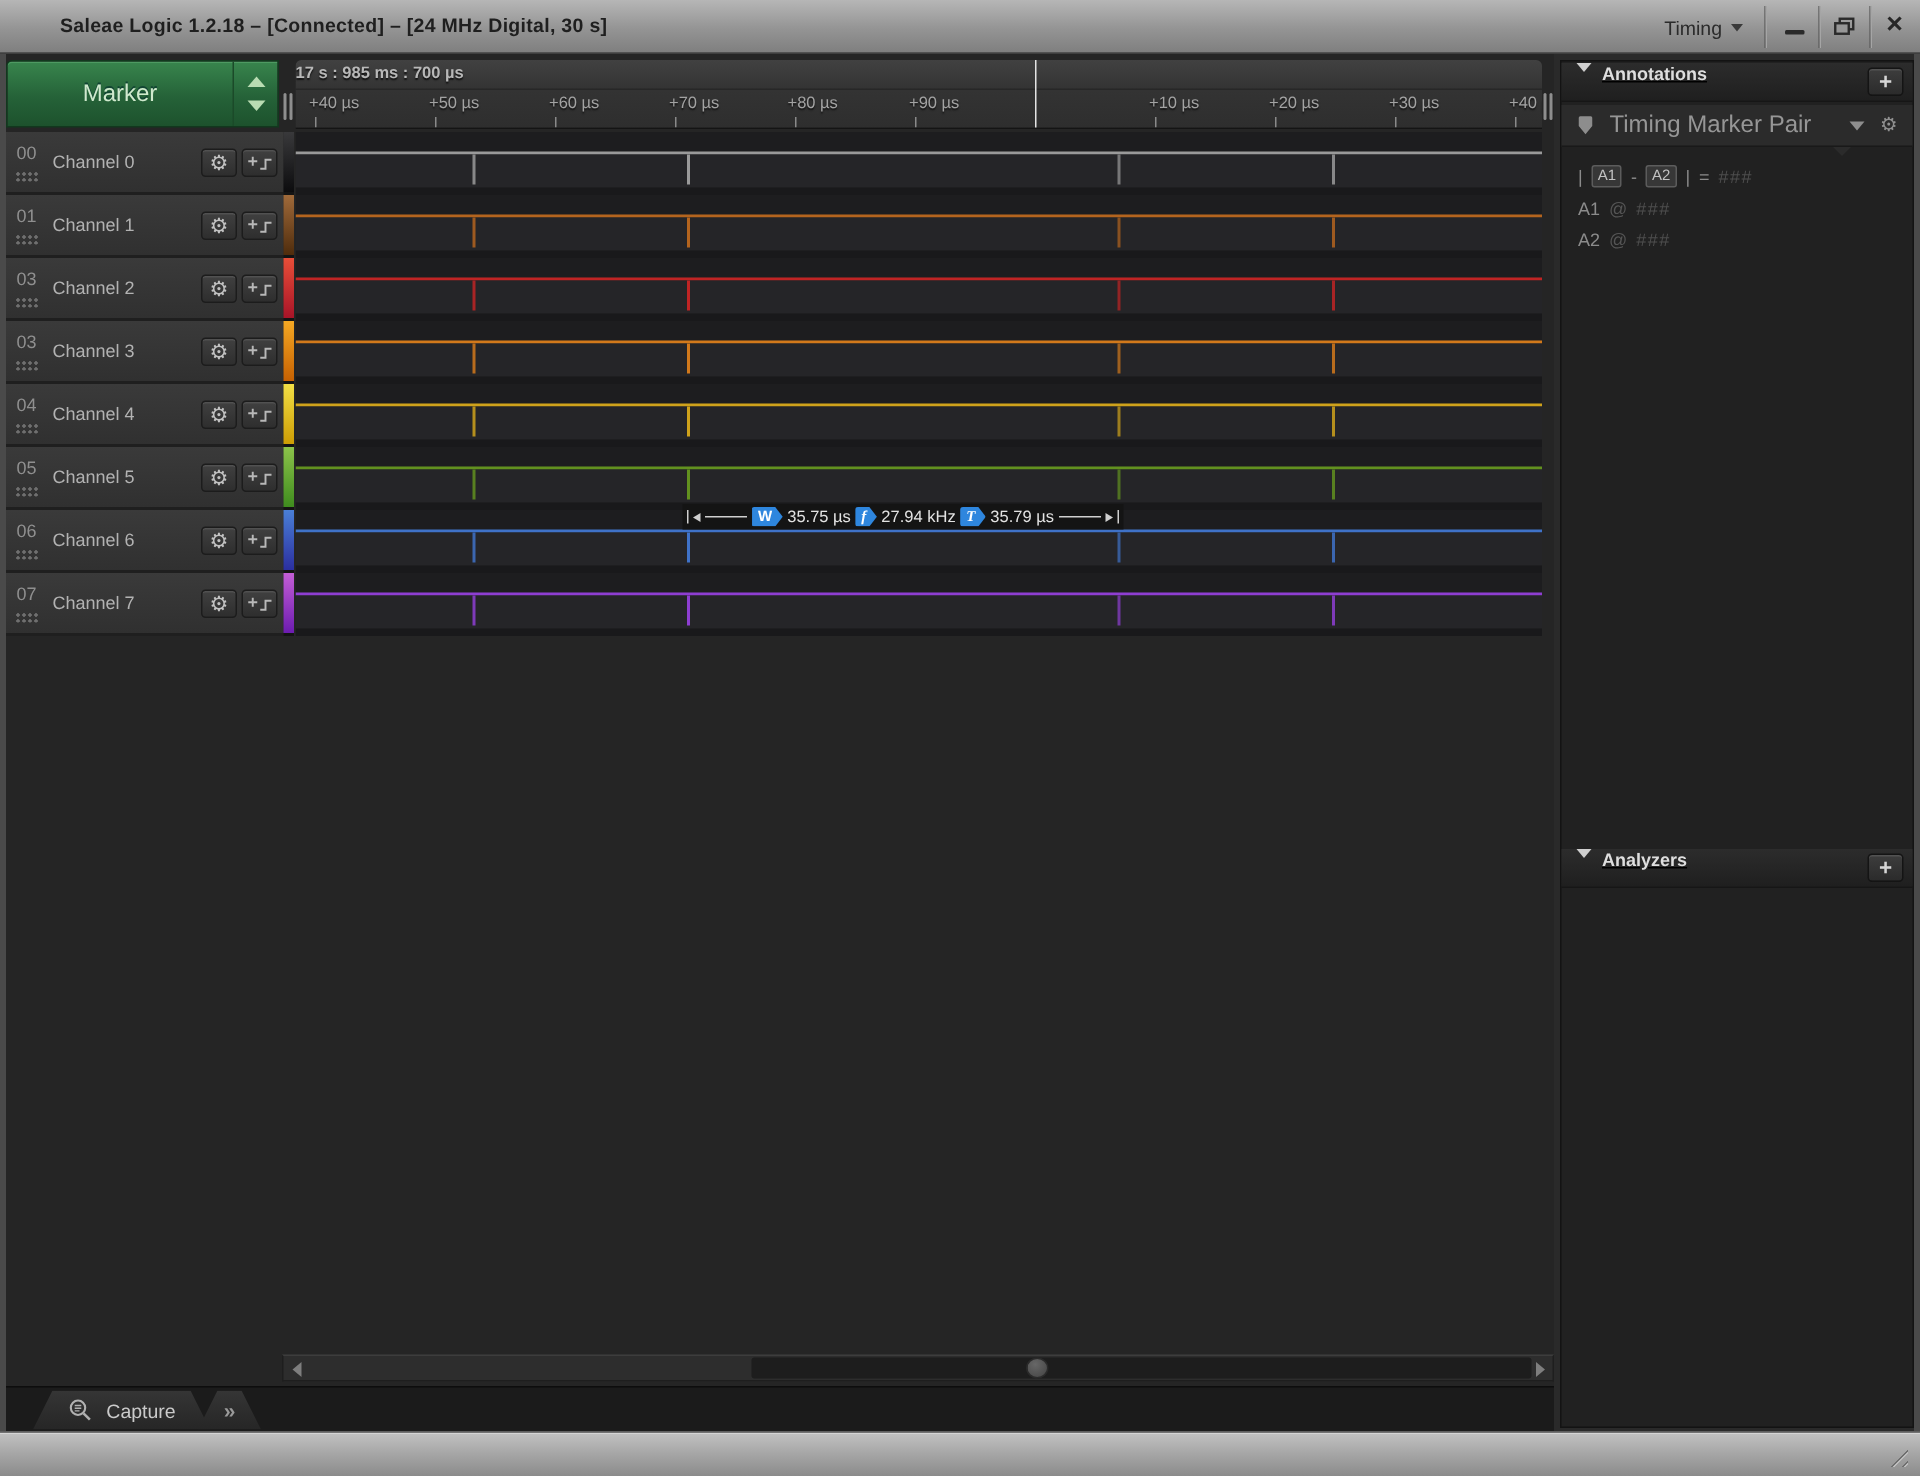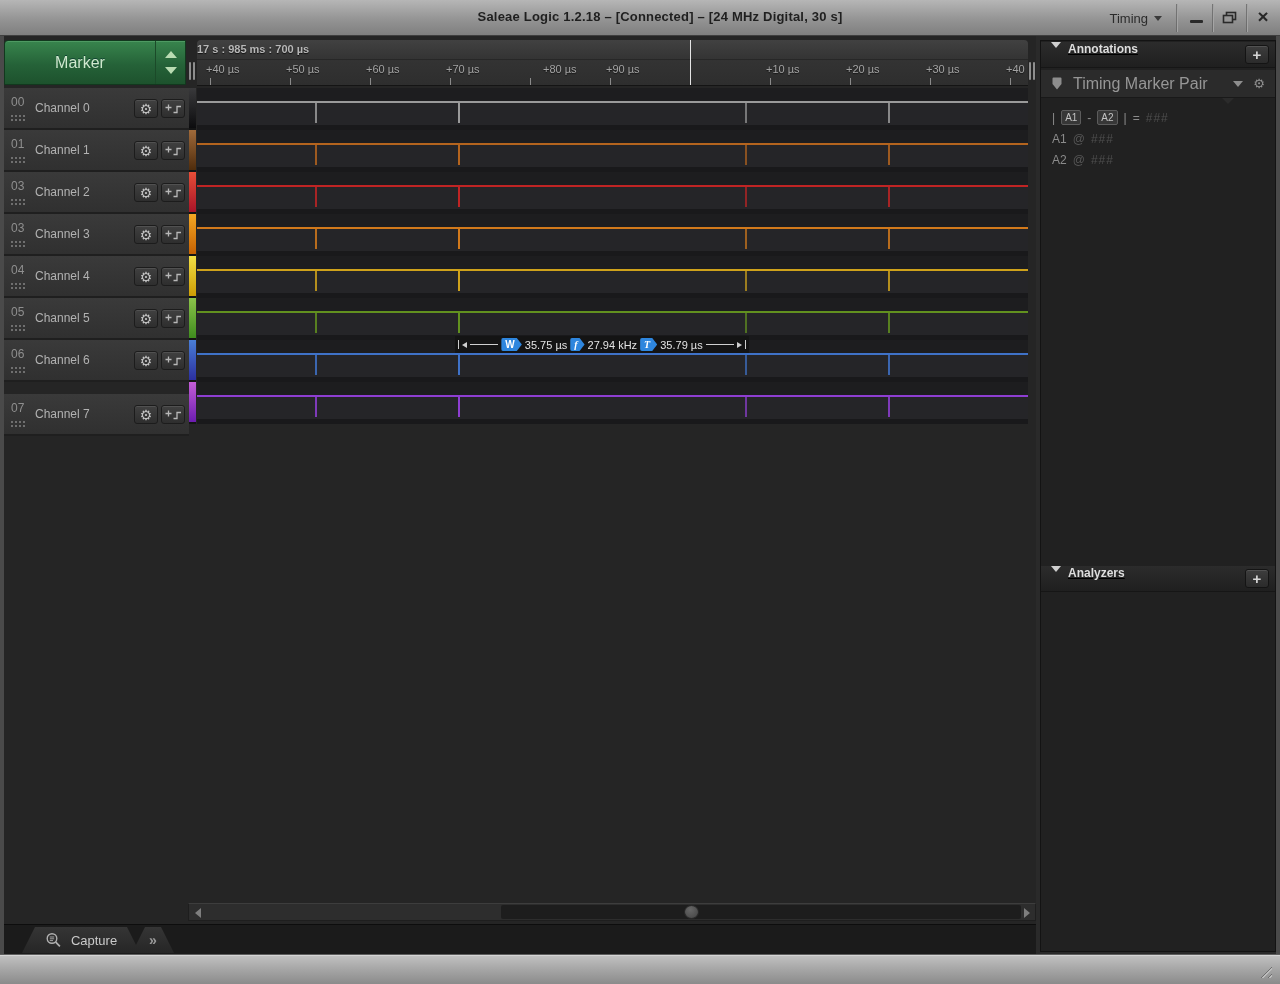--- a/index.html
+++ b/index.html
@@ -2,21 +2,21 @@
 <html><head>
 <meta charset="utf-8">
 <style>
   html,body{margin:0;padding:0;background:#3a3a3a;}
   *{box-sizing:border-box;font-family:"Liberation Sans","DejaVu Sans",sans-serif;}
   .app{position:relative;width:1280px;height:984px;background:#4a4a4a;overflow:hidden;}
 
   
   .titlebar{position:absolute;left:0;top:0;width:1280px;height:36px;
     background:linear-gradient(#b6b6b6,#949494 55%,#7f7f7f);border-bottom:1px solid #3f3f3f;}
-  .title{position:absolute;left:0;right:0;top:9px;text-align:center;font-size:13px;font-weight:700;color:#1f1f1f;letter-spacing:.2px;padding-left:40px;}
+  .title{position:absolute;left:0;right:0;top:9px;text-align:left;font-size:13px;font-weight:700;color:#1f1f1f;letter-spacing:.2px;padding-left:40px;}
   .options{position:absolute;right:118px;top:8px;height:20px;display:flex;align-items:center;gap:6px;color:#2b2b2b;font-size:13px;cursor:default;}
   .tri-down-dark{width:0;height:0;border-left:4px solid transparent;border-right:4px solid transparent;border-top:5px solid #3a3a3a;}
   .tb-sep{position:absolute;top:4px;width:1px;height:28px;background:linear-gradient(#777,#6a6a6a);box-shadow:1px 0 0 #a5a5a5;}
   .tb-btn{position:absolute;top:6px;width:26px;height:22px;display:flex;align-items:center;justify-content:center;}
   .min-glyph{width:13px;height:3px;background:#2a2a2a;border-radius:1px;margin-top:8px;}
   .close-glyph{font-size:19px;font-weight:700;color:#272727;line-height:20px;}
 
   
   .main-bg{position:absolute;left:4px;top:36px;width:1272px;height:918px;background:#2a2a2a;}
   .left-bg{position:absolute;left:4px;top:36px;width:1032px;height:918px;background:#252525;}
@@ -177,21 +177,21 @@
     <div class="major-line" style="left: 493px;"></div>
     <div id="ticks">
         <div class="tick-label" style="left: 9px;">+40 µs</div>
         <div class="tick-mark" style="left: 13px;"></div>
         <div class="tick-label" style="left: 89px;">+50 µs</div>
         <div class="tick-mark" style="left: 93px;"></div>
         <div class="tick-label" style="left: 169px;">+60 µs</div>
         <div class="tick-mark" style="left: 173px;"></div>
         <div class="tick-label" style="left: 249px;">+70 µs</div>
         <div class="tick-mark" style="left: 253px;"></div>
-        <div class="tick-label" style="left: 346px;">+80 µs</div>
+        <div class="tick-label" style="left: 328px;">+80 µs</div>
         <div class="tick-mark" style="left: 333px;"></div>
         <div class="tick-label" style="left: 409px;">+90 µs</div>
         <div class="tick-mark" style="left: 413px;"></div>
         <div class="tick-label" style="left: 569px;">+10 µs</div>
         <div class="tick-mark" style="left: 573px;"></div>
         <div class="tick-label" style="left: 649px;">+20 µs</div>
         <div class="tick-mark" style="left: 653px;"></div>
         <div class="tick-label" style="left: 729px;">+30 µs</div>
         <div class="tick-mark" style="left: 733px;"></div>
         <div class="tick-label" style="left: 809px;">+40 µs</div>
@@ -291,21 +291,21 @@
         <span class="mini-btn" style="left:130px">
           <span class="gear-glyph">⚙</span>
         </span>
         <span class="mini-btn" style="left:157px">
           <svg width="17" height="12" viewBox="0 0 17 12">
             <path d="M3.5 1.5v6M.5 4.5h6" stroke="#b8b8b8" stroke-width="1.3" fill="none"></path>
             <path d="M8.5 9.5h3.5v-6h4" stroke="#b8b8b8" stroke-width="1.3" fill="none"></path>
           </svg>
         </span>
       </div>
-      <div class="side-row" style="top: 394px;">
+      <div class="side-row" style="top: 382px;">
         <span class="ch-num">07</span>
         <span class="ch-dots"></span>
         <span class="ch-label">Channel 7</span>
         <span class="mini-btn" style="left:130px">
           <span class="gear-glyph">⚙</span>
         </span>
         <span class="mini-btn" style="left:157px">
           <svg width="17" height="12" viewBox="0 0 17 12">
             <path d="M3.5 1.5v6M.5 4.5h6" stroke="#b8b8b8" stroke-width="1.3" fill="none"></path>
             <path d="M8.5 9.5h3.5v-6h4" stroke="#b8b8b8" stroke-width="1.3" fill="none"></path>

